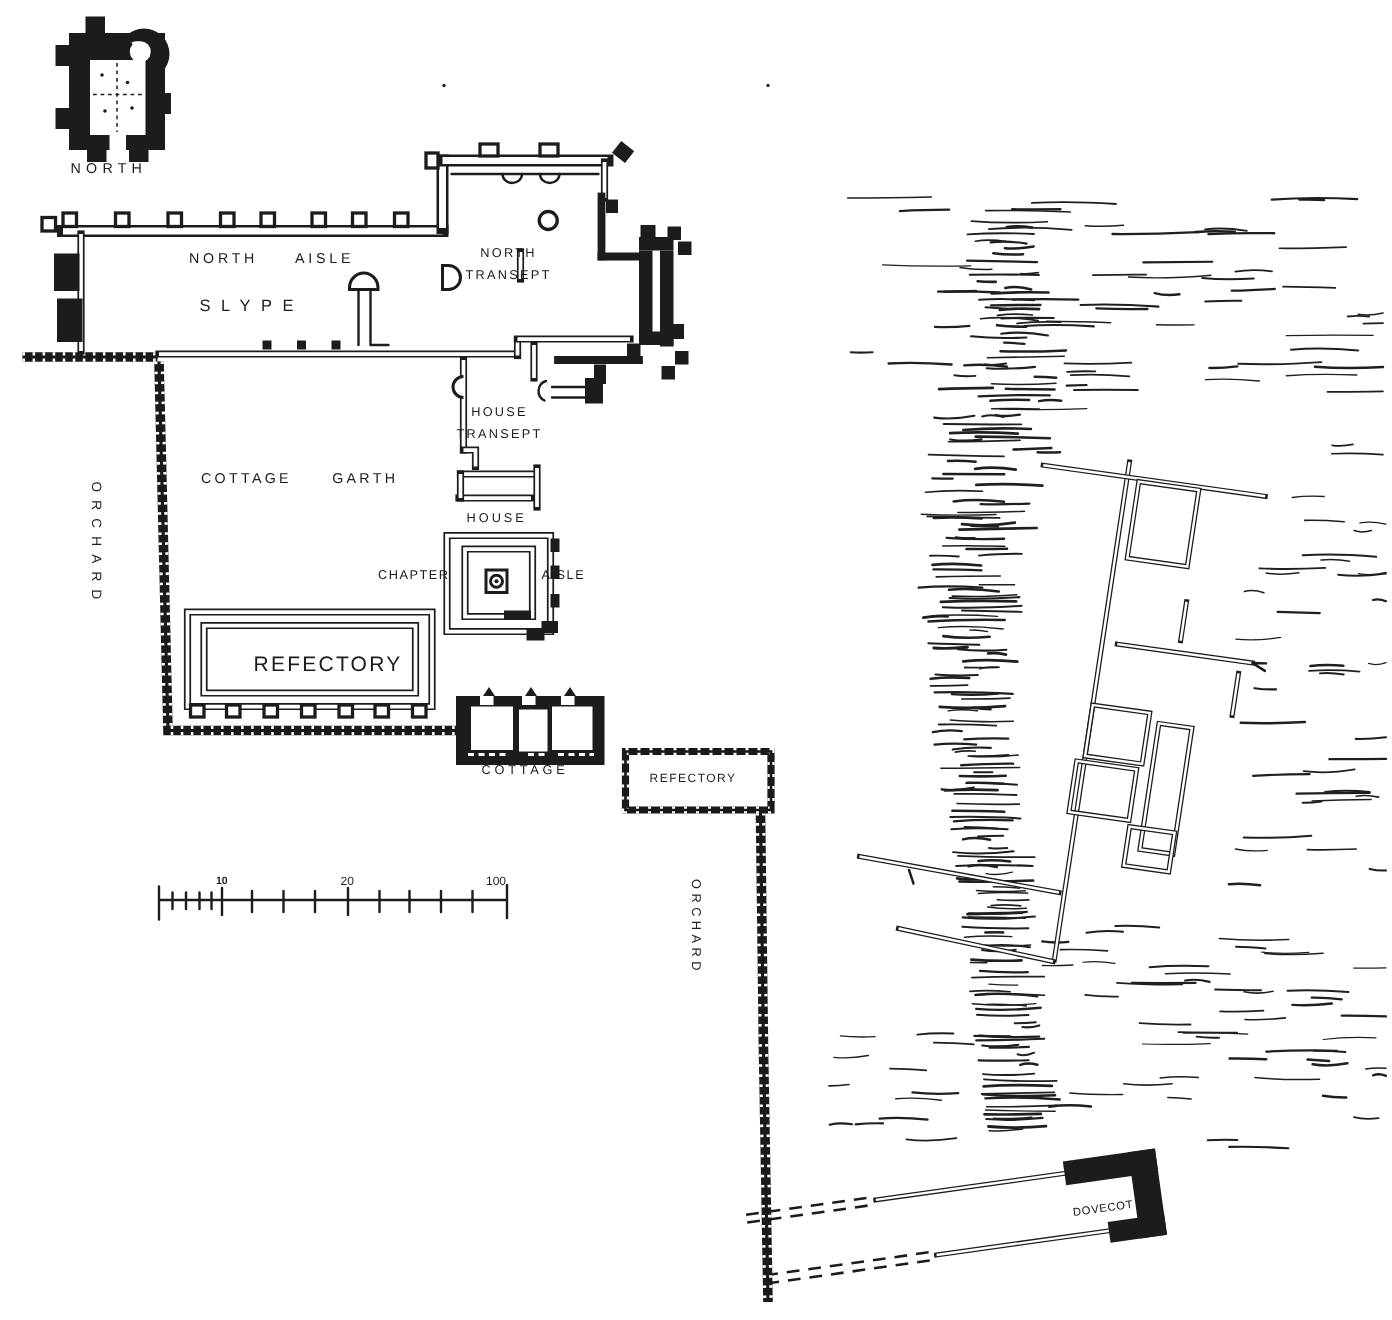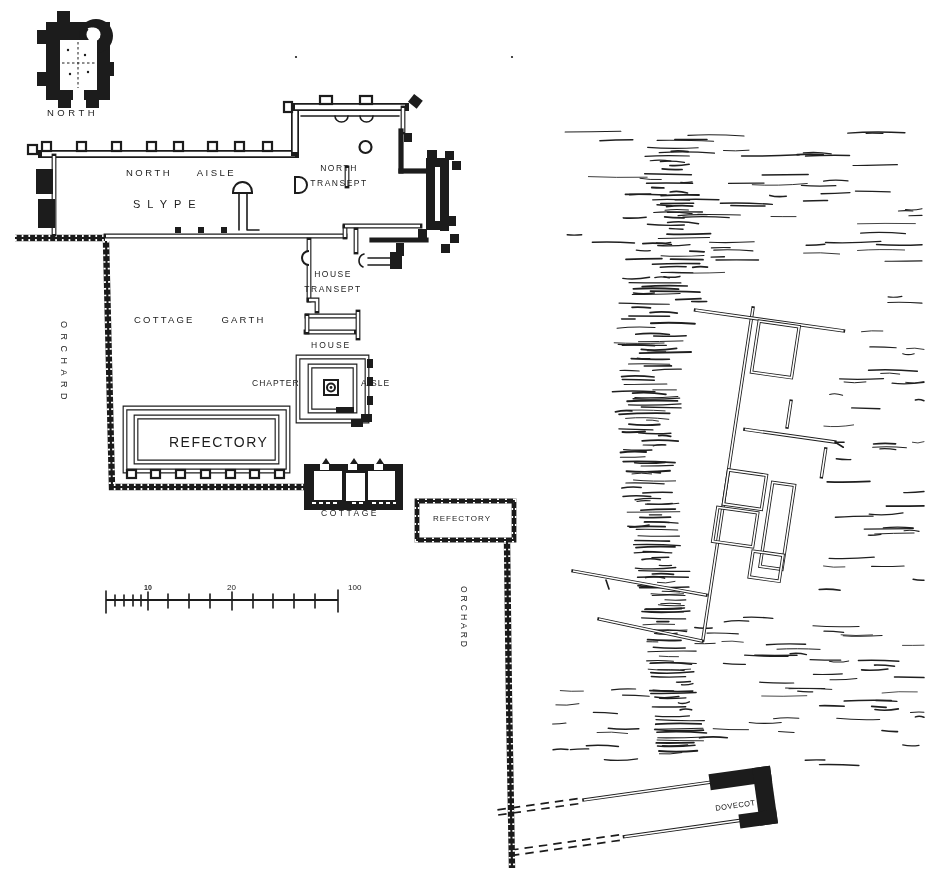--- a/index.html
+++ b/index.html
@@ -634,15 +634,15 @@
 <div class="lbl f-chap" style="left:361px;top:378px">AISLE</div>
 <div class="lbl f-ref" style="left:169px;top:434px">REFECTORY</div>
 <div class="lbl f-cot" style="left:321px;top:508px">COTTAGE</div>
 <div class="lbl f-out" style="left:433px;top:514px">REFECTORY</div>
 
 <div class="lbl rot f-orchw" style="left:69px;top:321px">ORCHARD</div>
 <div class="lbl rot f-orche" style="left:469px;top:586px">ORCHARD</div>
 
 <div class="lbl f-s10" style="left:144px;top:584px">10</div>
 <div class="lbl f-s50" style="left:227px;top:583px">20</div>
-<div class="lbl f-s50" style="left:348px;top:583px">100</div>
+<div class="lbl f-s50" style="left:324px;top:583px">100</div>
 
 </div>
 
 </body></html>

